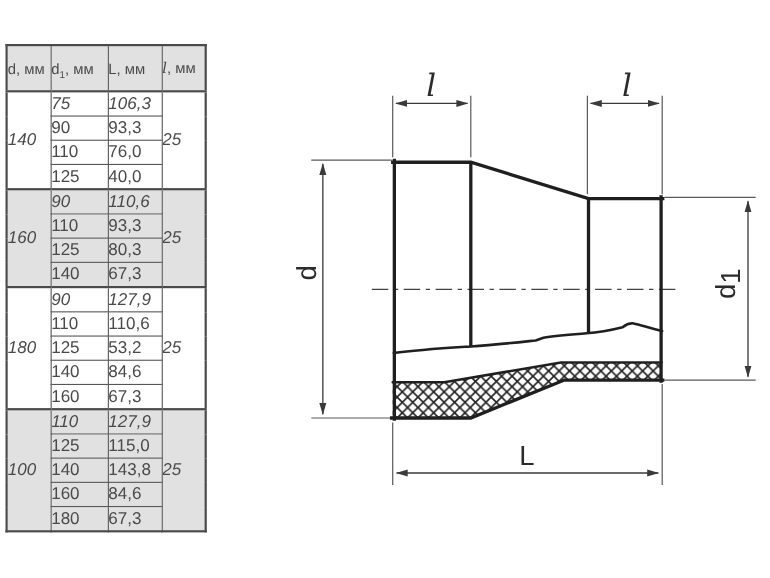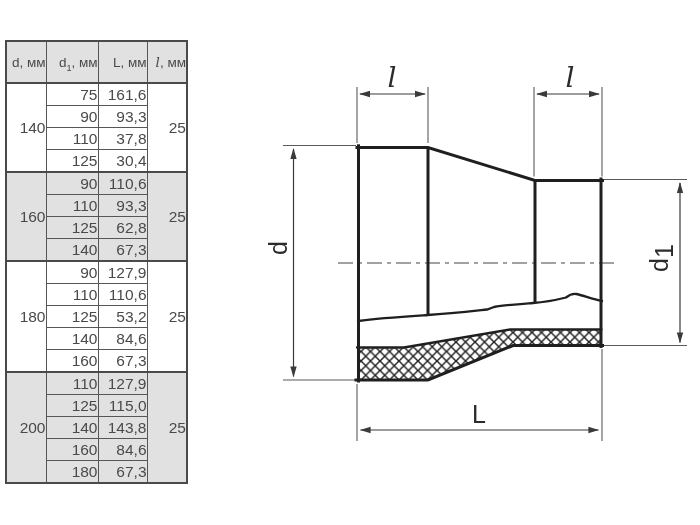--- a/index.html
+++ b/index.html
@@ -1,26 +1,26 @@
 <!DOCTYPE html>
 <html><head>
 <meta charset="utf-8">
 <style>
   html,body{margin:0;padding:0;background:#ffffff;}
   .stage{position:relative;width:700px;height:525px;background:#fff;overflow:hidden;
          font-family:"Liberation Sans",sans-serif;}
   
   .dim-table{position:absolute;left:5px;top:40px;width:181px;border-collapse:collapse;
              table-layout:fixed;color:#4a4a4a;border:2px solid #4a4a4a;}
-  .dim-table th,.dim-table td{border:1px solid #565656;text-align:right;vertical-align:middle;
+  .dim-table th,.dim-table td{border:1px solid #565656;text-align:left;vertical-align:middle;
              padding:0;overflow:hidden;}
   .dim-table th{height:40px;font-size:13.5px;font-weight:normal;background:#e1e1e1;
              border-bottom:2px solid #4a4a4a;}
   .dim-table td{height:21px;font-size:15.5px;}
-  .dim-table tr.g-start td{border-top:2px solid #4a4a4a;}
+  .dim-table tr.g-start td{border-top:2px solid #4a4a4a;font-style:italic;}
   .dim-table tr.shade td{background:#e1e1e1;}
   .dim-table sub{font-size:9px;line-height:0;}
   .it{font-style:italic;font-family:"DejaVu Serif",serif;}
   
   svg.draw{position:absolute;left:0;top:0;}
   .thin{stroke:#5a5a5a;stroke-width:1.1;fill:none;}
   .dim{stroke:#3a3a3a;stroke-width:1.2;fill:none;}
   .thick{stroke:#1f1f1f;stroke-width:3;fill:none;stroke-linejoin:miter;stroke-linecap:square;}
   .med{stroke:#1f1f1f;stroke-width:2.3;fill:none;stroke-linecap:round;}
   .cline{stroke:#444;stroke-width:1.2;fill:none;stroke-dasharray:15 5 4 5;}
@@ -45,49 +45,49 @@
         <th><span>d</span><sub>1</sub><span>, мм</span></th>
         <th><span>L</span><sub></sub><span>, мм</span></th>
         <th><span class="it">l</span><sub></sub><span>, мм</span></th>
       </tr>
     </thead>
     <tbody>
 
       <tr class="g-start">
         <td rowspan="4">140</td>
         <td>75</td>
-        <td>161,6</td>
+        <td>106,3</td>
         <td rowspan="4">25</td>
       </tr>
       <tr>
           <td>90</td>
           <td>93,3</td>
         </tr>
       <tr>
           <td>110</td>
-          <td>37,8</td>
+          <td>76,0</td>
         </tr>
       <tr>
           <td>125</td>
-          <td>30,4</td>
+          <td>40,0</td>
         </tr>
 
       <tr class="g-start shade">
         <td rowspan="4">160</td>
         <td>90</td>
         <td>110,6</td>
         <td rowspan="4">25</td>
       </tr>
       <tr class="shade">
           <td>110</td>
           <td>93,3</td>
         </tr>
       <tr class="shade">
           <td>125</td>
-          <td>62,8</td>
+          <td>80,3</td>
         </tr>
       <tr class="shade">
           <td>140</td>
           <td>67,3</td>
         </tr>
 
       <tr class="g-start">
         <td rowspan="5">180</td>
         <td>90</td>
         <td>127,9</td>
@@ -104,21 +104,21 @@
       <tr>
           <td>140</td>
           <td>84,6</td>
         </tr>
       <tr>
           <td>160</td>
           <td>67,3</td>
         </tr>
 
       <tr class="g-start shade">
-        <td rowspan="5">200</td>
+        <td rowspan="5">100</td>
         <td>110</td>
         <td>127,9</td>
         <td rowspan="5">25</td>
       </tr>
       <tr class="shade">
           <td>125</td>
           <td>115,0</td>
         </tr>
       <tr class="shade">
           <td>140</td>

